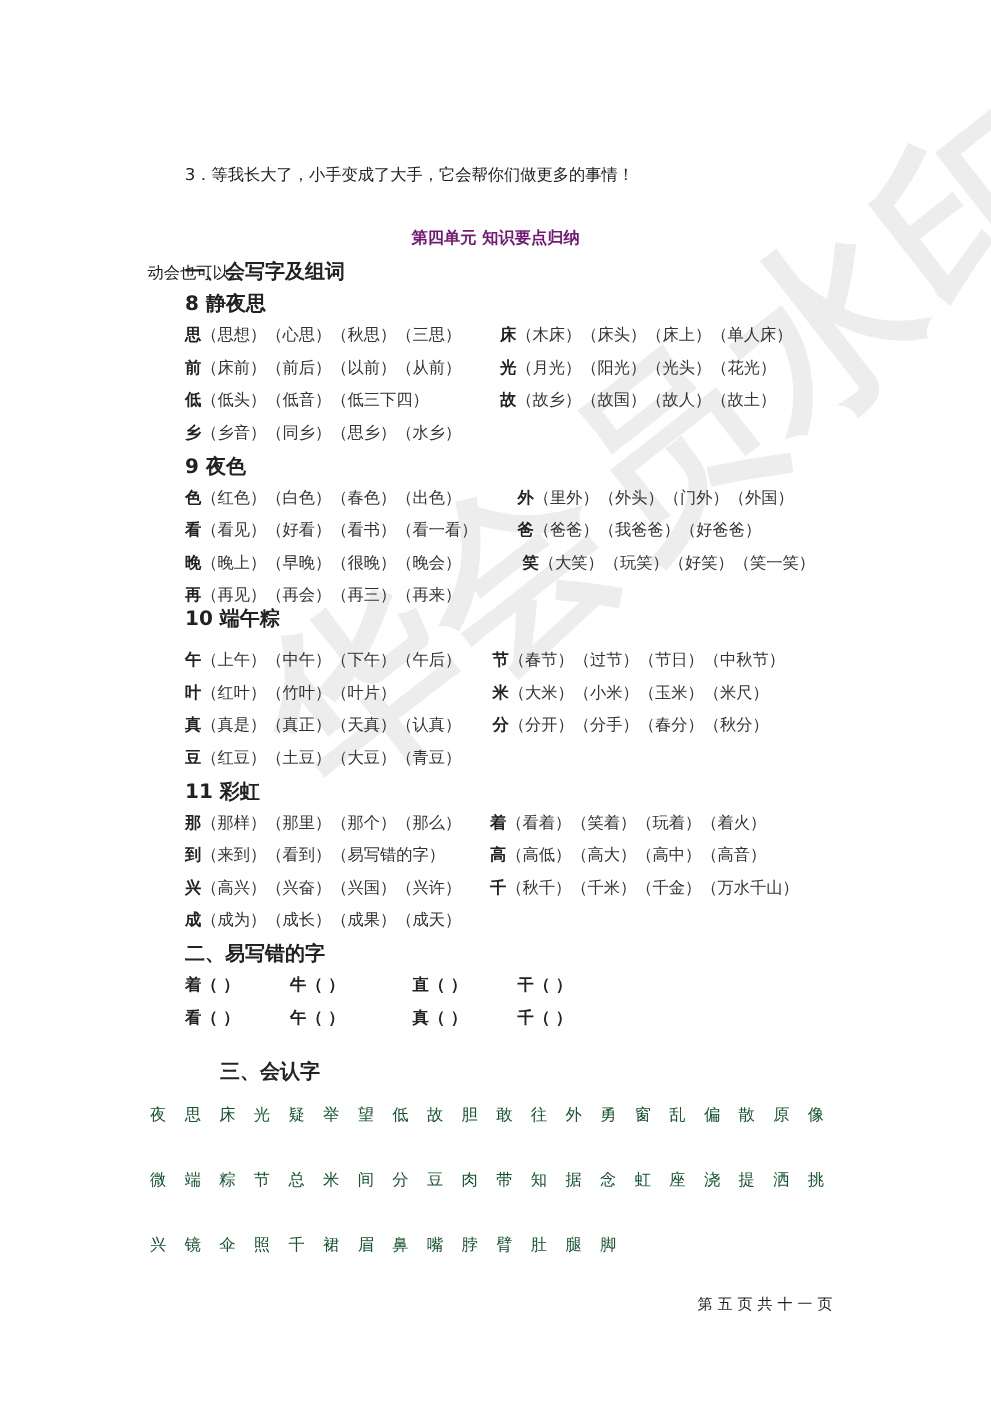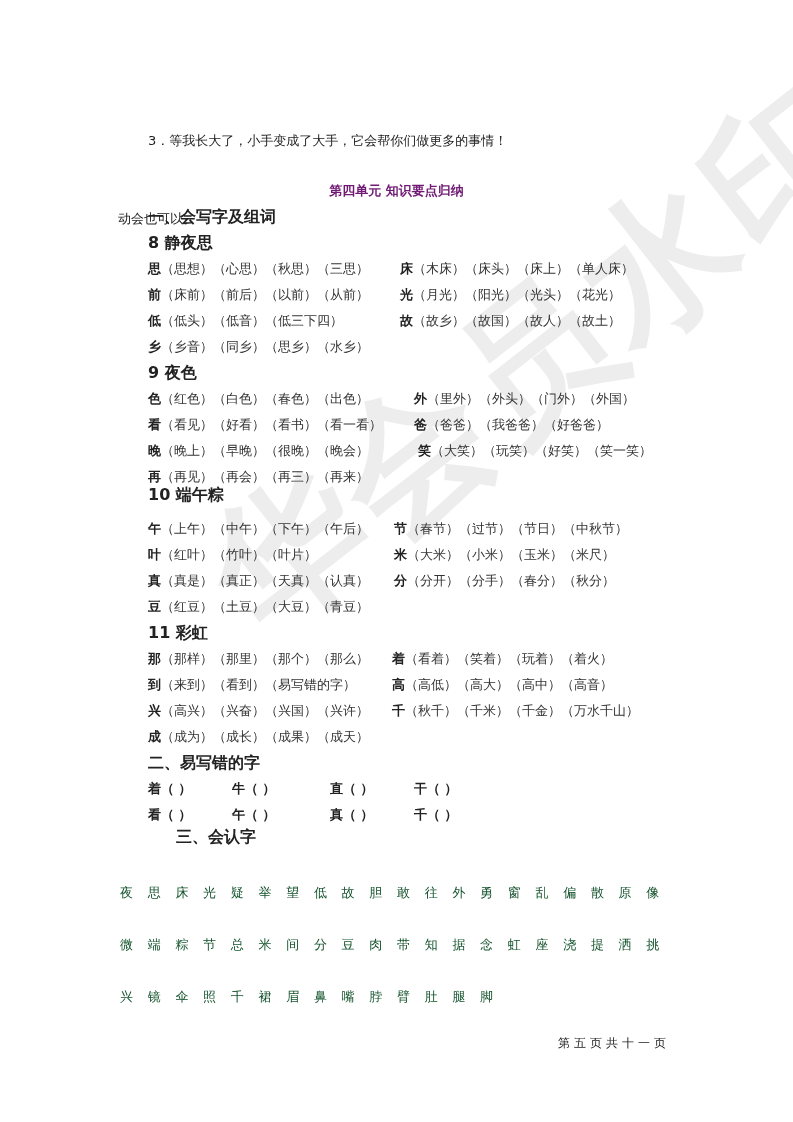--- a/index.html
+++ b/index.html
@@ -112,19 +112,19 @@
     <span class="err-item" style="left:182px">直（      ）</span>
     <span class="err-item" style="left:266px">干（      ）</span>
   </div>
   <div class="err-row" style="top:804px;">
     <span class="err-item" style="left:0">看（      ）</span>
     <span class="err-item" style="left:84px">午（      ）</span>
     <span class="err-item" style="left:182px">真（      ）</span>
     <span class="err-item" style="left:266px">千（      ）</span>
   </div>
 
-  <div class="heading" style="top:826px; left:176px;">三、会认字</div>
+  <div class="heading" style="top:846px; left:176px;">三、会认字</div>
   <div class="recog-row" style="top:882px;">夜思床光疑举望低故胆敢往外勇窗乱偏散原像</div>
   <div class="recog-row" style="top:934px;">微端粽节总米间分豆肉带知据念虹座浇提洒挑</div>
   <div class="recog-row" style="top:986px;">兴镜伞照千裙眉鼻嘴脖臂肚腿脚</div>
 
   <div class="footer">第五页共十一页</div>
 </div>
 
 </body></html>

